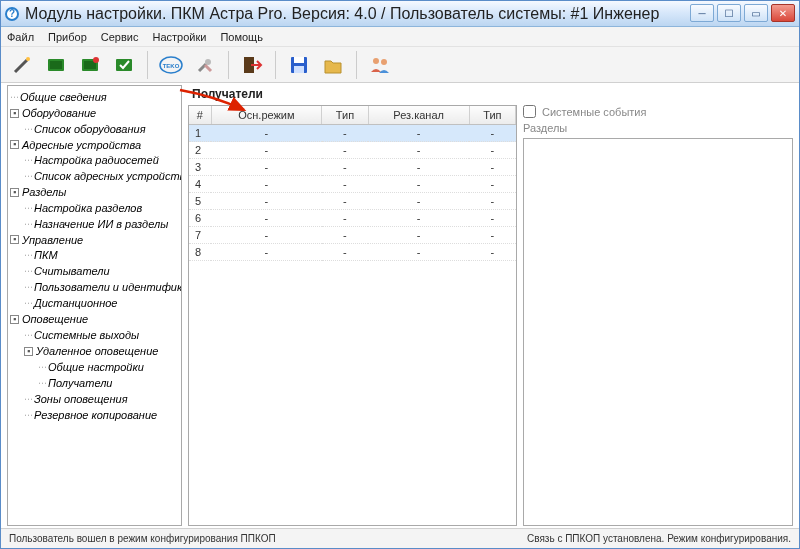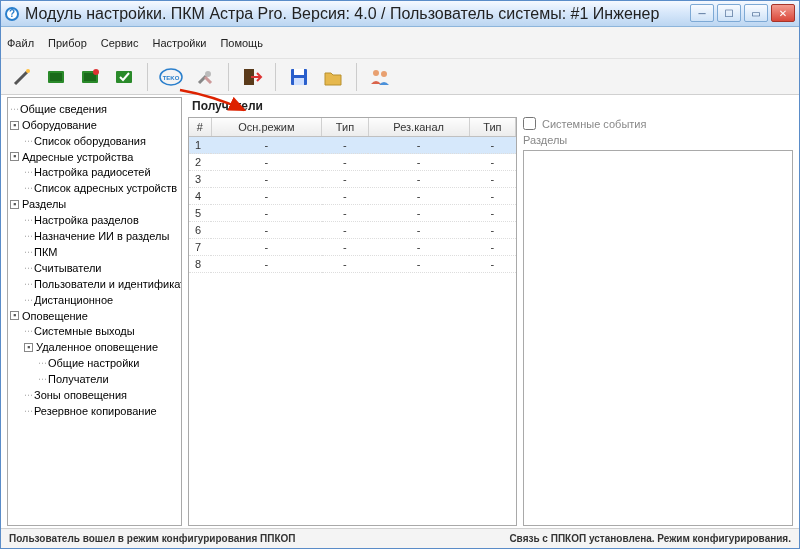--- a/index.html
+++ b/index.html
@@ -40,21 +40,21 @@
   .winbtns { position: absolute; right: 4px; top: 3px; display: flex; gap: 3px; }
   .winbtn {
     width: 24px; height: 18px;
     background: linear-gradient(#f8fbff,#cfe3f7);
     border: 1px solid #7da9d5; border-radius: 2px;
     display: flex; align-items: center; justify-content: center;
     font-size: 10px; color: #2b4e7d;
   }
   .winbtn.close { background: linear-gradient(#f39b8f,#d9483b); color: #fff; border-color: #a63429; }
   .menubar {
-    height: 32px;
+    height: 20px;
     background: #f4f4f4;
     display: flex; align-items: center;
     padding: 0 6px; gap: 14px;
     border-bottom: 1px solid #e2e2e2;
     color: #222;
   }
   .menuitem { cursor: default; }
   .toolbar {
     height: 36px;
     background: #f4f4f4;
@@ -82,21 +82,21 @@
     background: #fff;
     padding: 3px 2px;
     overflow: hidden;
     line-height: 15px;
   }
   .tnode { white-space: nowrap; }
   .tog { display: inline-block; width: 9px; height: 9px; border: 1px solid #888; text-align: center; line-height: 7px; font-size: 9px; margin-right: 3px; color: #555; vertical-align: middle; cursor: pointer; }
   .pad1 { padding-left: 14px; }
   .pad2 { padding-left: 28px; }
   .dots::before { content: "⋯"; color: #999; margin-right: 2px; font-size: 9px; letter-spacing: -1px; }
-  .tnode span.lbl { vertical-align: middle; }
+  .tnode span.lbl { vertical-align: middle; font-style: italic; }
   .main {
     flex: 1;
     display: flex;
     flex-direction: column;
   }
   .main-title {
     font-weight: bold;
     font-size: 12px;
     padding: 2px 4px 4px;
     color: #222;
@@ -158,21 +158,20 @@
   }
   .statusbar {
     height: 20px;
     border-top: 1px solid #d0d0d0;
     background: #f4f4f4;
     display: flex; align-items: center;
     justify-content: space-between;
     padding: 7px 8px;
     color: #333;
     font-size: 10px;
-    font-weight: bold;
   }
 </style>
 </head>
 <body>
 
 <div class="window">
   <div class="titlebar">
     <span class="icon">?</span>
     <span class="title">Модуль настройки. ПКМ Астра Pro. Версия: 4.0 / Пользователь системы: #1 Инженер</span>
     <div class="winbtns">
@@ -266,20 +265,21 @@
     <div class="tree">
       <div class="tnode dots"><span class="lbl">Общие сведения</span></div>
       <div class="tnode"><span class="tog">▪</span><span class="lbl">Оборудование</span></div>
       <div class="tnode pad1 dots"><span class="lbl">Список оборудования</span></div>
       <div class="tnode"><span class="tog">▪</span><span class="lbl">Адресные устройства</span></div>
       <div class="tnode pad1 dots"><span class="lbl">Настройка радиосетей</span></div>
       <div class="tnode pad1 dots"><span class="lbl">Список адресных устройств</span></div>
       <div class="tnode"><span class="tog">▪</span><span class="lbl">Разделы</span></div>
       <div class="tnode pad1 dots"><span class="lbl">Настройка разделов</span></div>
       <div class="tnode pad1 dots"><span class="lbl">Назначение ИИ в разделы</span></div>
+      <div class="tnode"><span class="tog">▪</span><span class="lbl">Управление</span></div>
       <div class="tnode pad1 dots"><span class="lbl">ПКМ</span></div>
       <div class="tnode pad1 dots"><span class="lbl">Считыватели</span></div>
       <div class="tnode pad1 dots"><span class="lbl">Пользователи и идентификаторы</span></div>
       <div class="tnode pad1 dots"><span class="lbl">Дистанционное</span></div>
       <div class="tnode"><span class="tog">▪</span><span class="lbl">Оповещение</span></div>
       <div class="tnode pad1 dots"><span class="lbl">Системные выходы</span></div>
       <div class="tnode pad1"><span class="tog">▪</span><span class="lbl">Удаленное оповещение</span></div>
       <div class="tnode pad2 dots"><span class="lbl">Общие настройки</span></div>
       <div class="tnode pad2 dots"><span class="lbl">Получатели</span></div>
       <div class="tnode pad1 dots"><span class="lbl">Зоны оповещения</span></div>

